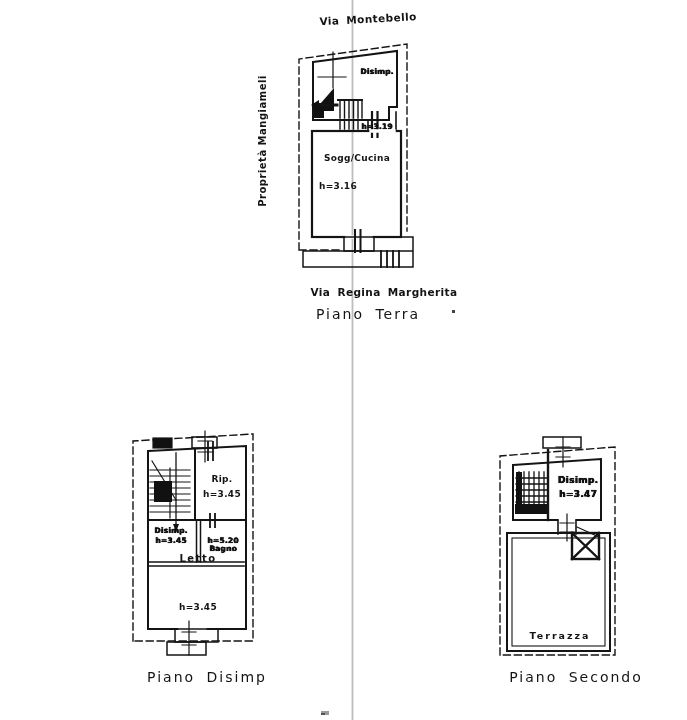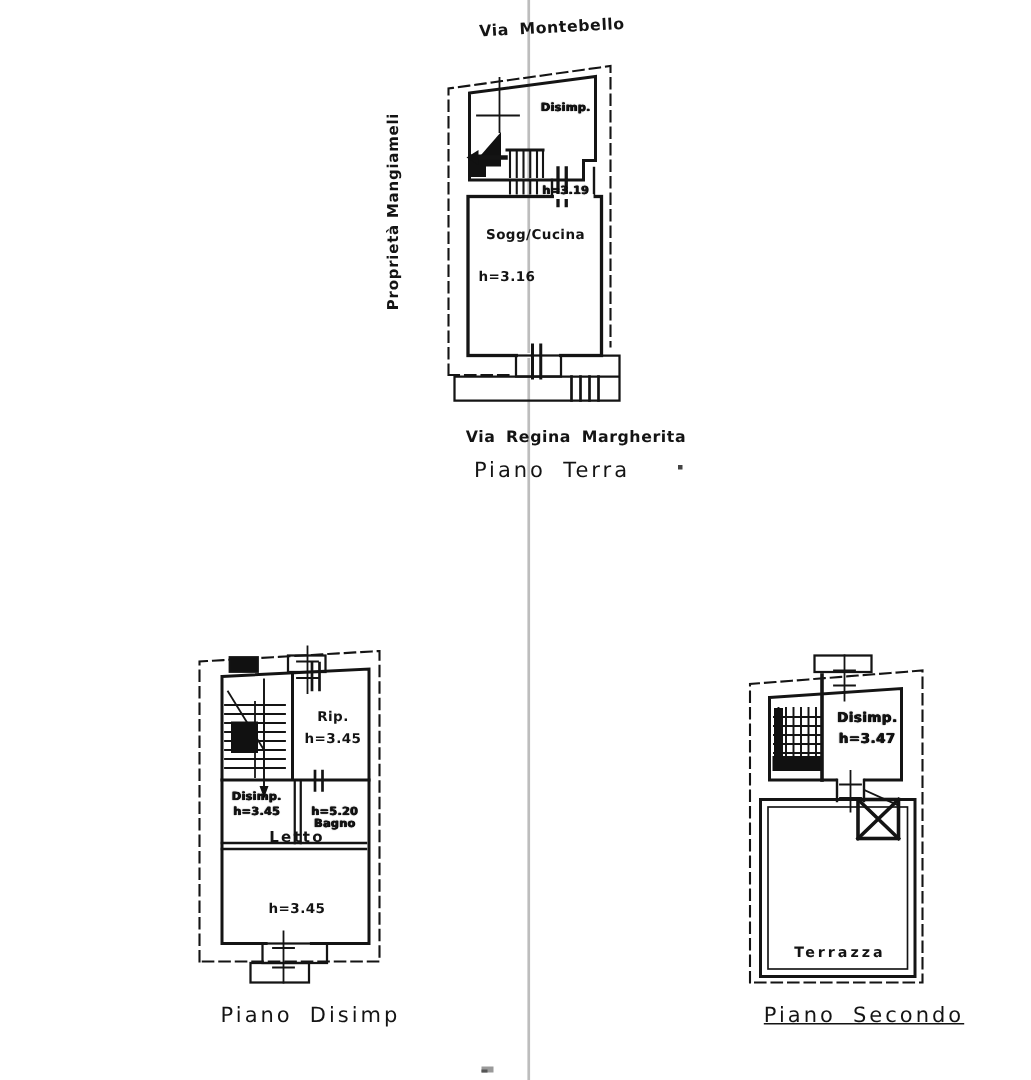--- a/index.html
+++ b/index.html
@@ -153,15 +153,15 @@
   <div class="lbl room-lg" style="left:198px;top:559px;">Letto</div>
   <div class="lbl room" style="left:198px;top:607px;">h=3.45</div>
 
   <div class="lbl caption" style="left:207px;top:677px;">Piano Disimp</div>
 
   <div class="lbl smudge2" style="left:578px;top:480px;">Disimp.</div>
   <div class="lbl smudge2" style="left:578px;top:494px;">h=3.47</div>
 
   <div class="lbl terrazza" style="left:560px;top:596px;margin-top:40px;">Terrazza</div>
 
-  <div class="lbl caption" style="left:576px;top:677px;text-decoration:underline;">Piano Secondo</div>
+  <div class="lbl caption" style="left:576px;top:677px;">Piano Secondo</div>
 
 </div>
 
 </body></html>

